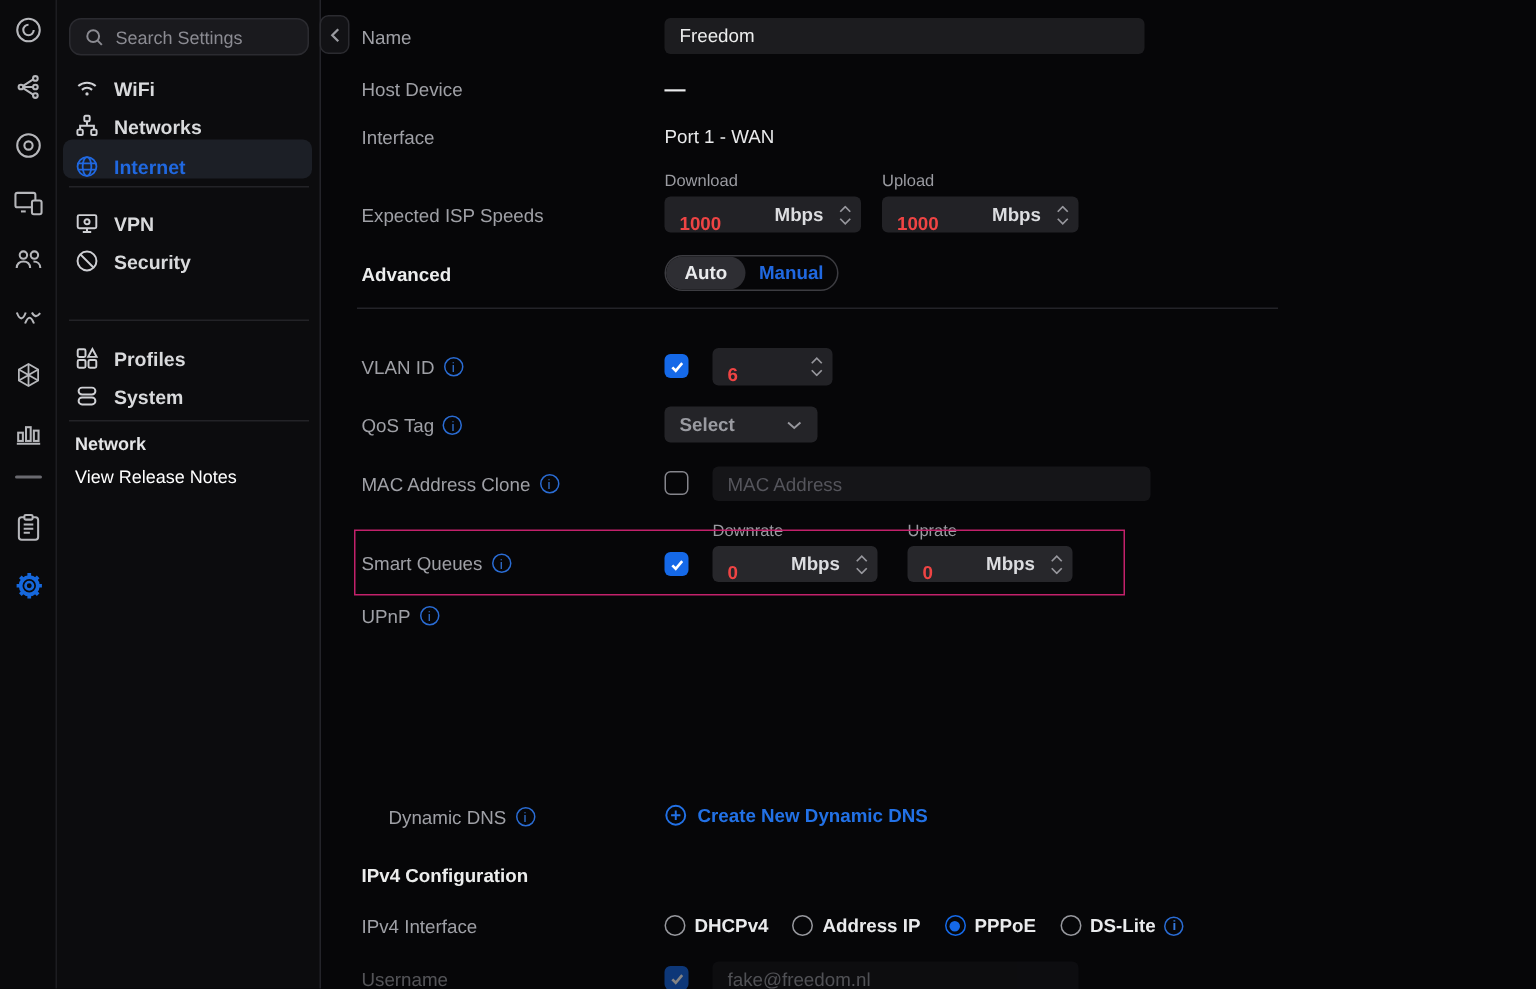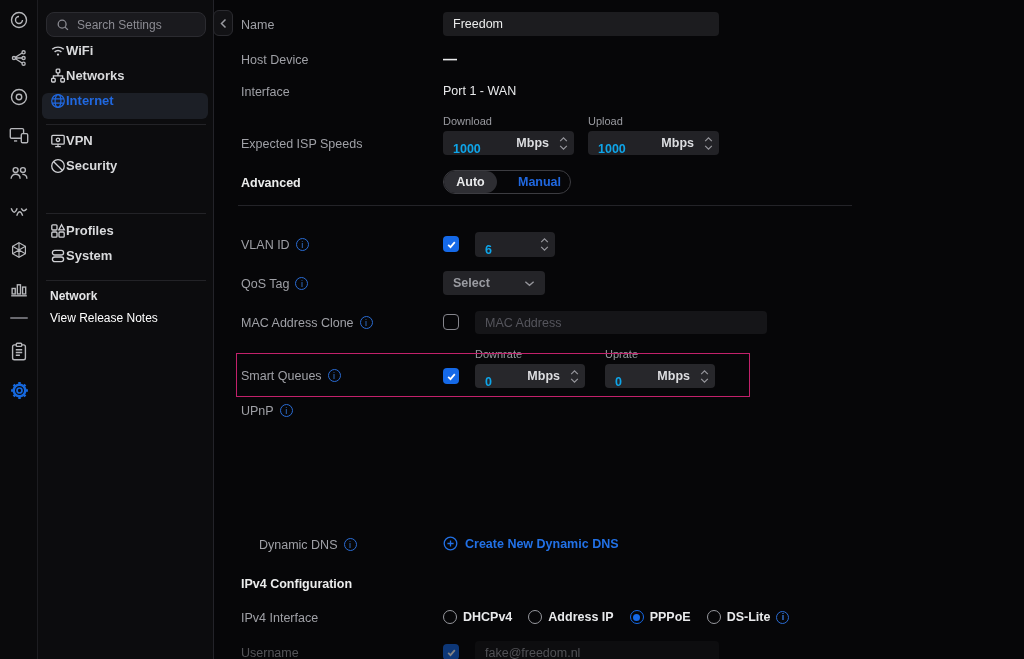--- a/index.html
+++ b/index.html
@@ -14,21 +14,21 @@
   .rail-divider { position:absolute; left:10px; width:18px; height:2px; background:#6a6a70; border-radius:1px; }
 
   
   .sidebar { position:absolute; left:38px; top:0; width:176px; height:659px;
     background:#0c0c0e; border-right:1px solid #232329; z-index:2; }
   .search-box { position:absolute; left:8px; top:12px; width:160px; height:25px;
     background:#1a1a1e; border:1px solid #2b2b30; border-radius:8px;
     display:flex; align-items:center; gap:7px; padding:0 9px; }
   .search-box span { color:#8b8b92; font-size:12px; }
   .side-item { position:absolute; left:4px; width:166px; height:24px; border-radius:6px;
-    display:flex; align-items:flex-start; padding:0 8px; cursor:pointer; }
+    display:flex; align-items:flex-end; gap:10px; padding:0 8px; cursor:pointer; }
   .side-item span.lbl { color:#d9dadc; font-size:13px; font-weight:700; }
   .side-item.active { background:#1c1f26; height:26px; }
   .side-item.active span.lbl { color:#2068e0; }
   .side-divider { position:absolute; left:8px; width:160px; height:1px; background:#232327; }
   .side-caption { position:absolute; left:12px; color:#e4e5e7; font-size:12px; font-weight:700; }
   .side-link { position:absolute; left:12px; color:#ffffff; font-size:12px; cursor:pointer; }
 
   
   .collapse-btn { position:absolute; left:213px; top:10px; width:20px; height:26px;
     background:#121215; border:1px solid #2b2b30; border-radius:6px; z-index:4;
@@ -41,35 +41,35 @@
   .value-text { position:absolute; color:#e9eaec; font-size:12.5px; }
   .dash-value { font-weight:700; font-size:14px; letter-spacing:-1px; }
   .sub-label { position:absolute; color:#9a9ba1; font-size:11px; }
   .text-input { position:absolute; background:#1c1c1f; border:0; border-radius:4px;
     color:#eceded; font-size:12.5px; padding:0 10px; font-family:inherit; outline:none; }
   .text-input::placeholder { color:#55555c; }
   .mac-input { background:#151518; }
   .num-field { position:absolute; background:#222226; border-radius:4px;
     display:flex; align-items:center; padding:0 6px 0 10px; }
   .num-field input { flex:1; min-width:0; background:transparent; border:0; outline:none;
-    color:#0ea5e9; font-size:12.5px; font-weight:600; font-family:inherit; padding:0;margin-top:11px; }
+    color:#ef4444; font-size:12.5px; font-weight:600; font-family:inherit; padding:0;margin-top:11px; }
   .num-field .unit { color:#dcdde0; font-size:12.5px; font-weight:600; margin-right:5px; }
   .num-field.sq { background:#27272b; }
   .stepper { display:flex; flex-direction:column; gap:3px; align-items:center;
     padding-left:5px; cursor:pointer; }
   .select-field { position:absolute; background:#242428; border-radius:4px;
     display:flex; align-items:center; justify-content:space-between;
     padding:12px 10px; cursor:pointer; }
   .select-field span { color:#9a9ba1; font-size:12.5px; font-weight:600; }
   .segmented { position:absolute; display:flex; border:1px solid #3c3c41;
     border-radius:13px; overflow:hidden; height:24px; }
   .seg { display:flex; align-items:center; justify-content:center;
     font-size:12.5px; font-weight:700; cursor:pointer; }
   .seg.off { width:53px; background:#2e2e33; color:#e9eaec; border-radius:12px; }
-  .seg.on  { width:61px; background:transparent; color:#2068e0;margin-left:12px; }
+  .seg.on  { width:61px; background:transparent; color:#2068e0; }
   .h-divider { position:absolute; height:1px; background:#232328; }
   .checkbox { position:absolute; width:16px; height:16px; border-radius:4px; cursor:pointer; }
   .checkbox.checked { background:#1569e8; display:flex; align-items:center; justify-content:center; }
   .checkbox.unchecked { border:1.5px solid #85858c; background:transparent; }
   .info-icon { width:13px; height:13px; min-width:13px; border:1px solid #2a6cd4; border-radius:50%;
     color:#3579dd; font-size:9px; display:inline-flex; align-items:center; justify-content:center; }
   .radio-row { position:absolute; display:flex; gap:16px; align-items:center; height:18px; }
   .radio-opt { display:flex; align-items:center; gap:6px; color:#e9eaec;
     font-weight:700; font-size:12.5px; cursor:pointer;text-align:center; }
   .radio { width:14px; height:14px; border-radius:50%; border:1.5px solid #97989e; position:relative; }
@@ -261,21 +261,21 @@
 
 <div class="collapse-btn">
   <span>
     <svg width="9" height="11" viewBox="0 0 9 11" fill="none" stroke="#9a9ba1" stroke-width="1.5">
         <path d="M6.5 1.5 L2.5 5.5 L6.5 9.5"></path>
       </svg>
   </span>
 </div>
 
 <div class="field-label" style="left:241px; top:17px">Name</div>
-<input class="text-input" style="left: 443px; top: 12px; width: 276px; height: 24px;" value="Freedom">
+<input class="text-input" style="left: 443px; top: 12px; width: 320px; height: 24px;" value="Freedom">
 
 <div class="field-label" style="left:241px; top:52px">Host Device</div>
 <div class="value-text dash-value" style="left:443px; top:51px">—</div>
 
 <div class="field-label" style="left:241px; top:84px">Interface</div>
 <div class="value-text" style="left:443px; top:84px">Port 1 - WAN</div>
 
 <div class="sub-label" style="left:443px; top:115px">Download</div>
 <div class="sub-label" style="left:588px; top:115px">Upload</div>
 <div class="field-label" style="left:241px; top:136px">Expected ISP Speeds</div>

